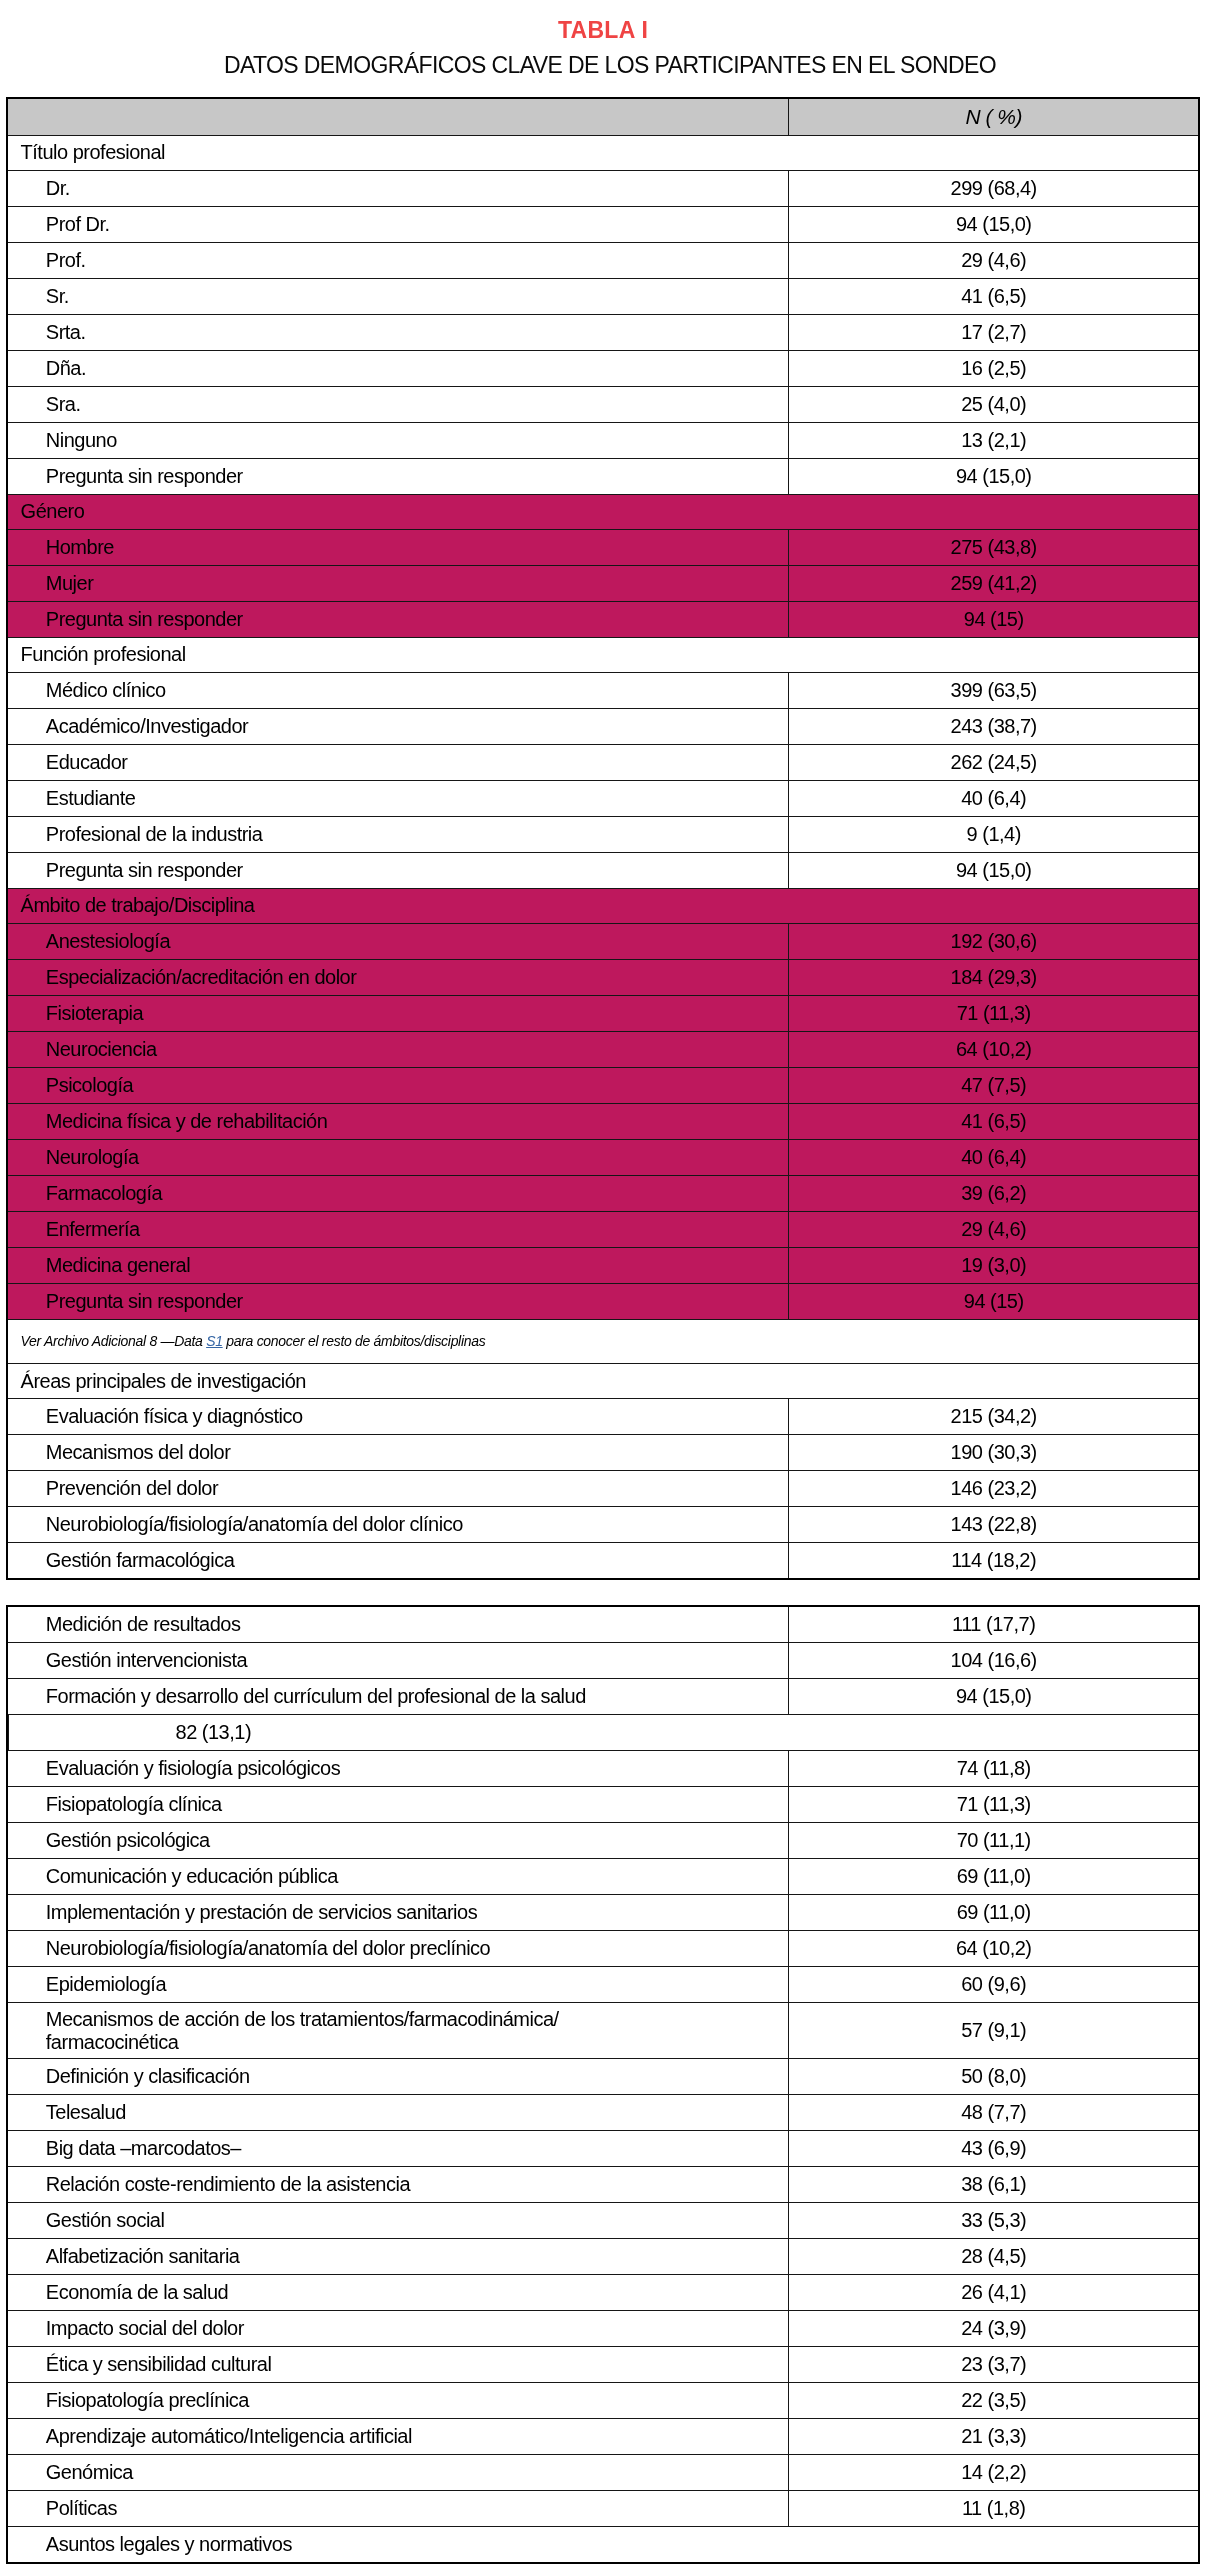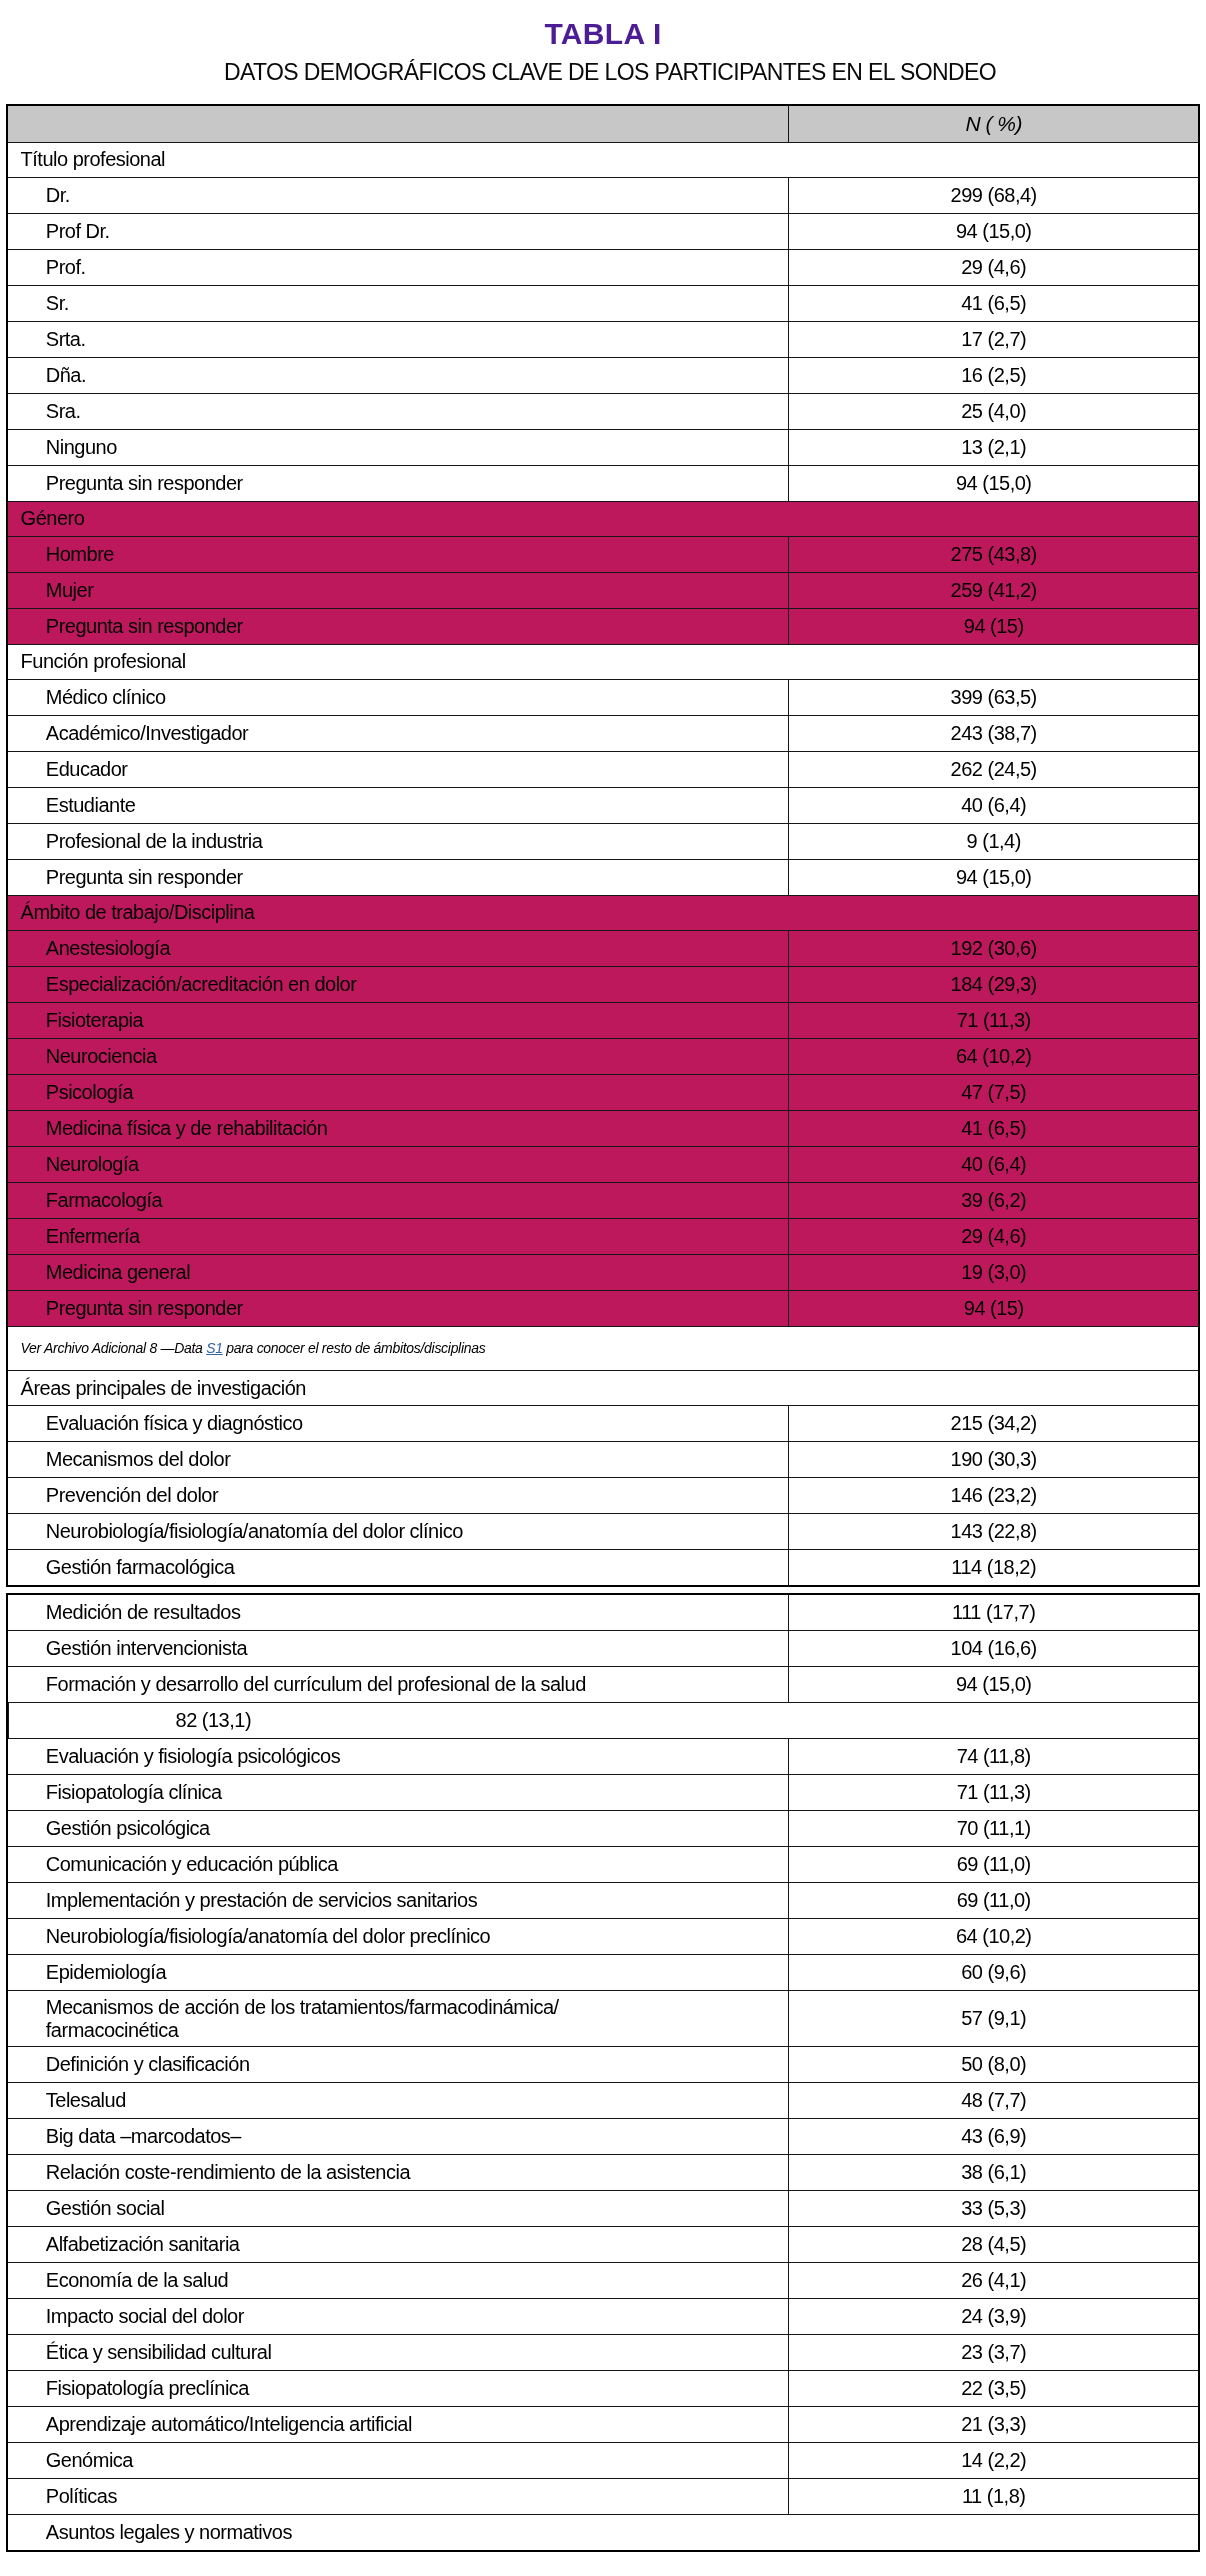--- a/index.html
+++ b/index.html
@@ -5,40 +5,40 @@
   html, body { margin: 0; padding: 0; background: #ffffff; }
   body {
     width: 1206px;
     font-family: "Liberation Sans", sans-serif;
     color: #000;
   }
   .page { padding-top: 17.4px; }
 
   .table-title {
     text-align: center;
-    font-size: 30px;
+    font-size: 23px;
     font-weight: bold;
-    color: #4c1d95;
+    color: #ef4444;
     letter-spacing: 0.3px;
   }
   .table-subtitle {
     text-align: center;
     font-size: 23px;
     color: #0a0a0a;
     margin-top: 8.1px;
     letter-spacing: -0.6px;
     padding-left: 14px;
   }
 
   .tbl {
     margin: 17.4px 5.8px 0 5.8px;
     border: 2.3px solid #000;
     background: #fff;
   }
-  .tbl2 { margin-top: 6px; }
+  .tbl2 { margin-top: 25px; }
 
   .row {
     display: flex;
     align-items: stretch;
     border-top: 1.7px solid #161616;
     background: #fff;
     box-sizing: border-box;
   }
   .tbl .row:first-child { border-top: none; }
   .row.shaded { background: #be185d; }

